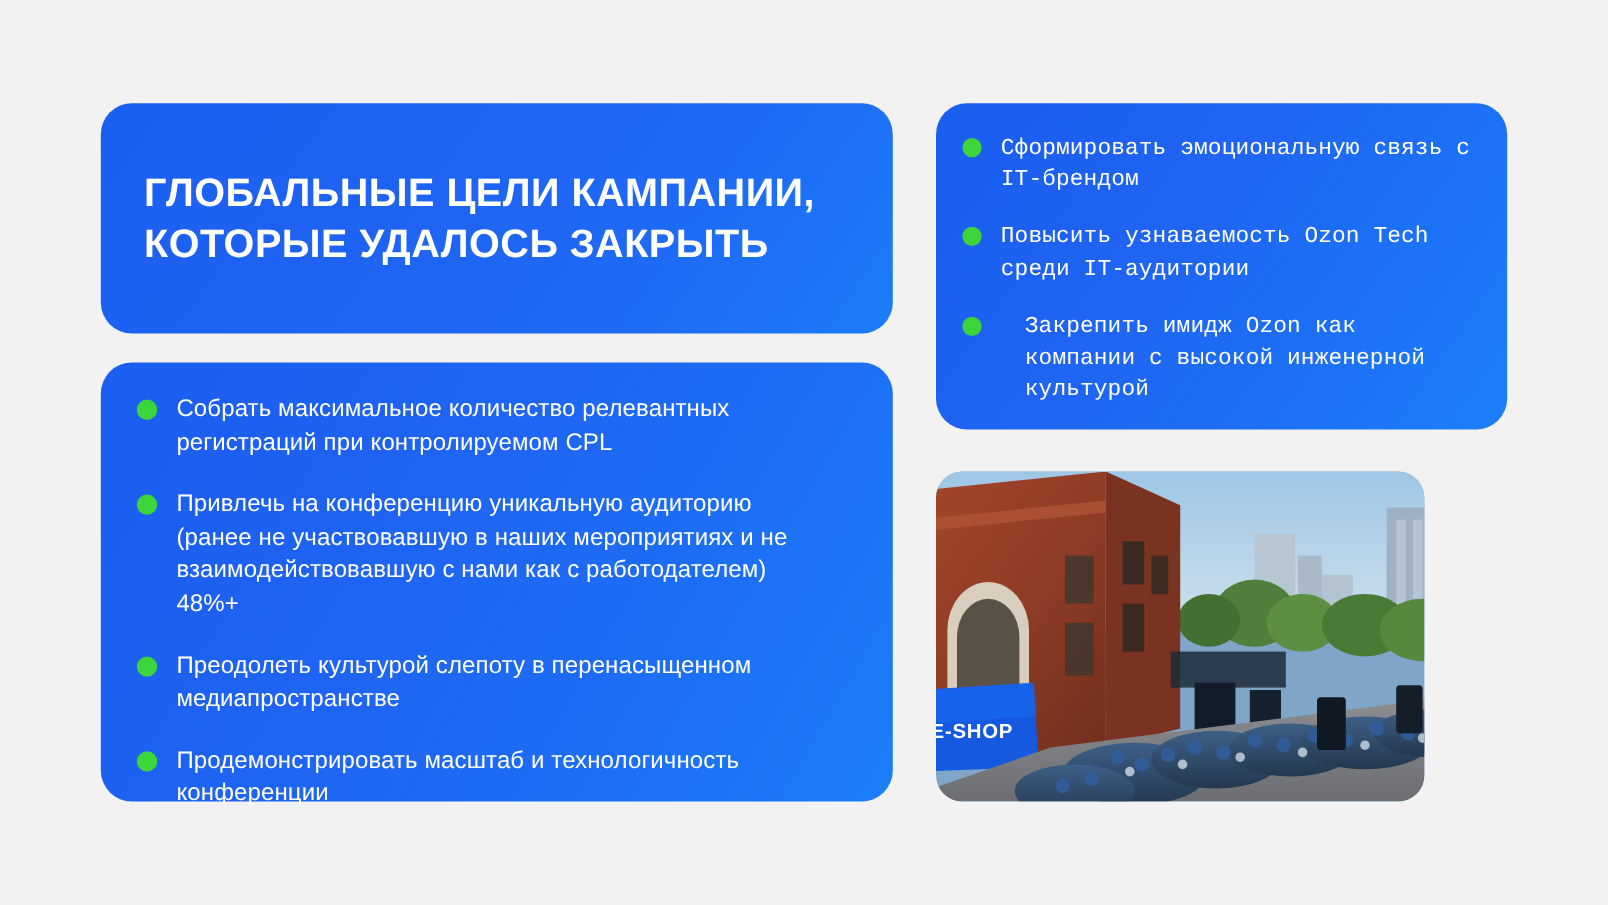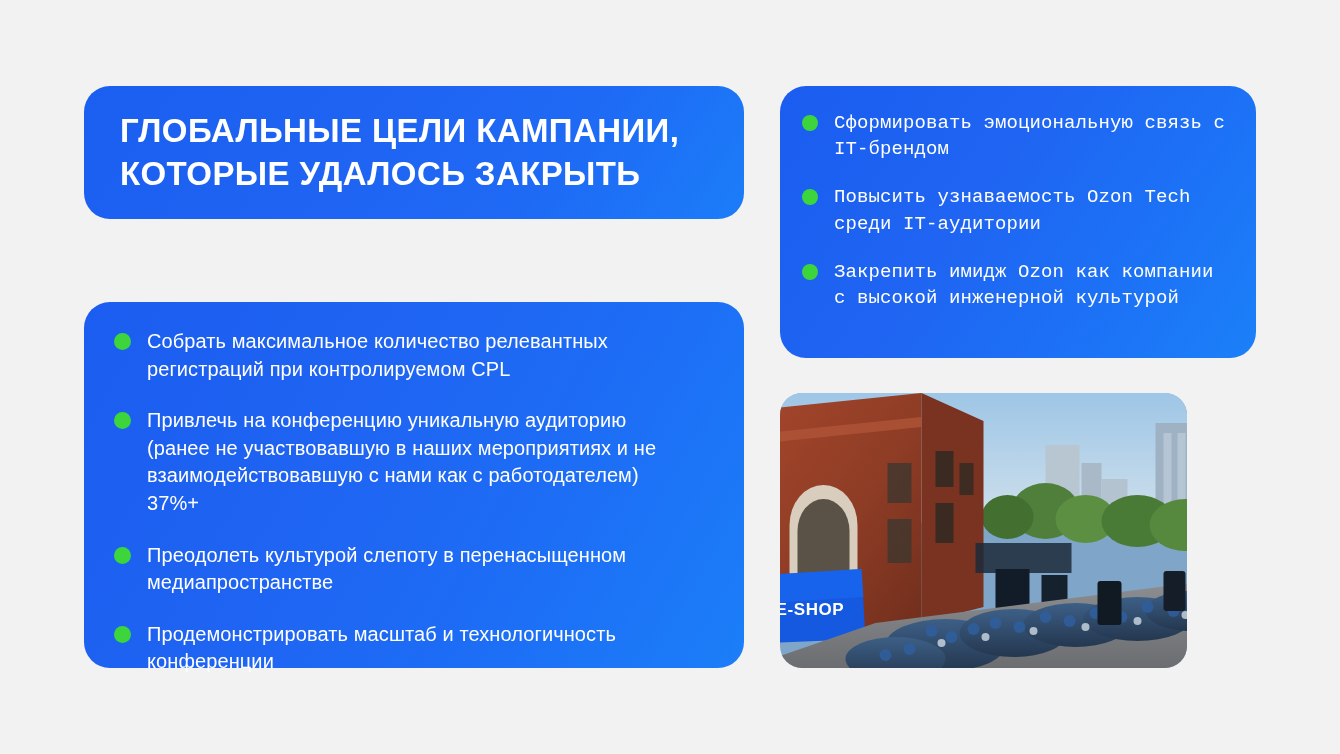--- a/index.html
+++ b/index.html
@@ -22,21 +22,21 @@
   
   .card {
     position: absolute;
     border-radius: 26px;
     box-sizing: border-box;
   }
   .card-title {
     left: 84px;
     top: 86px;
     width: 660px;
-    height: 133px;
+    height: 192px;
     background: linear-gradient(125deg, #1a5ff0 0%, #1f63f2 40%, #1e6af5 70%, #1b7df8 100%);
     display: flex;
     align-items: center;
     padding: 0 36px;
   }
   .card-title h1 {
     margin: 0;
     color: #ffffff;
     font-size: 33px;
     line-height: 1.28;
@@ -98,21 +98,21 @@
     font-weight: 400;
     letter-spacing: 0.1px;
   }
 
   .card-left-list li { margin-bottom: 24px; }
   .card-left-list li:last-child { margin-bottom: 0; justify-content: space-between; }
   .card-left-list .bullet-dot { margin-top: 5px; width: 17px; height: 17px; }
   .card-left-list .bullet-text { font-size: 20px; }
 
   .card-right-list li { margin-bottom: 22px; font-family: Liberation Mono, monospace; }
-  .card-right-list li:last-child { margin-bottom: 0; }
+  .card-right-list li:last-child { margin-bottom: 0; gap: 20px; }
   .card-right-list .bullet-dot { margin-top: 5px; }
   .card-right-list .bullet-text { font-size: 19px; }
 
   
   .photo-svg { display: block; width: 100%; height: 100%; }
 </style>
 </head>
 <body>
 
 <div class="slide">
@@ -122,21 +122,21 @@
   </div>
 
   <div class="card card-left-list">
     <ul class="bullets">
       <li>
         <span class="bullet-dot"></span>
         <span class="bullet-text">Собрать максимальное количество релевантных регистраций при контролируемом CPL</span>
       </li>
       <li>
         <span class="bullet-dot"></span>
-        <span class="bullet-text">Привлечь на конференцию уникальную аудиторию (ранее не участвовавшую в наших мероприятиях и не взаимодействовавшую с нами как с работодателем) 37%+</span>
+        <span class="bullet-text">Привлечь на конференцию уникальную аудиторию (ранее не участвовавшую в наших мероприятиях и не взаимодействовавшую с нами как с работодателем) 48%+</span>
       </li>
       <li>
         <span class="bullet-dot"></span>
         <span class="bullet-text">Преодолеть культурой слепоту в перенасыщенном медиапространстве</span>
       </li>
       <li>
         <span class="bullet-dot"></span>
         <span class="bullet-text">Продемонстрировать масштаб и технологичность конференции</span>
       </li>
     </ul>

